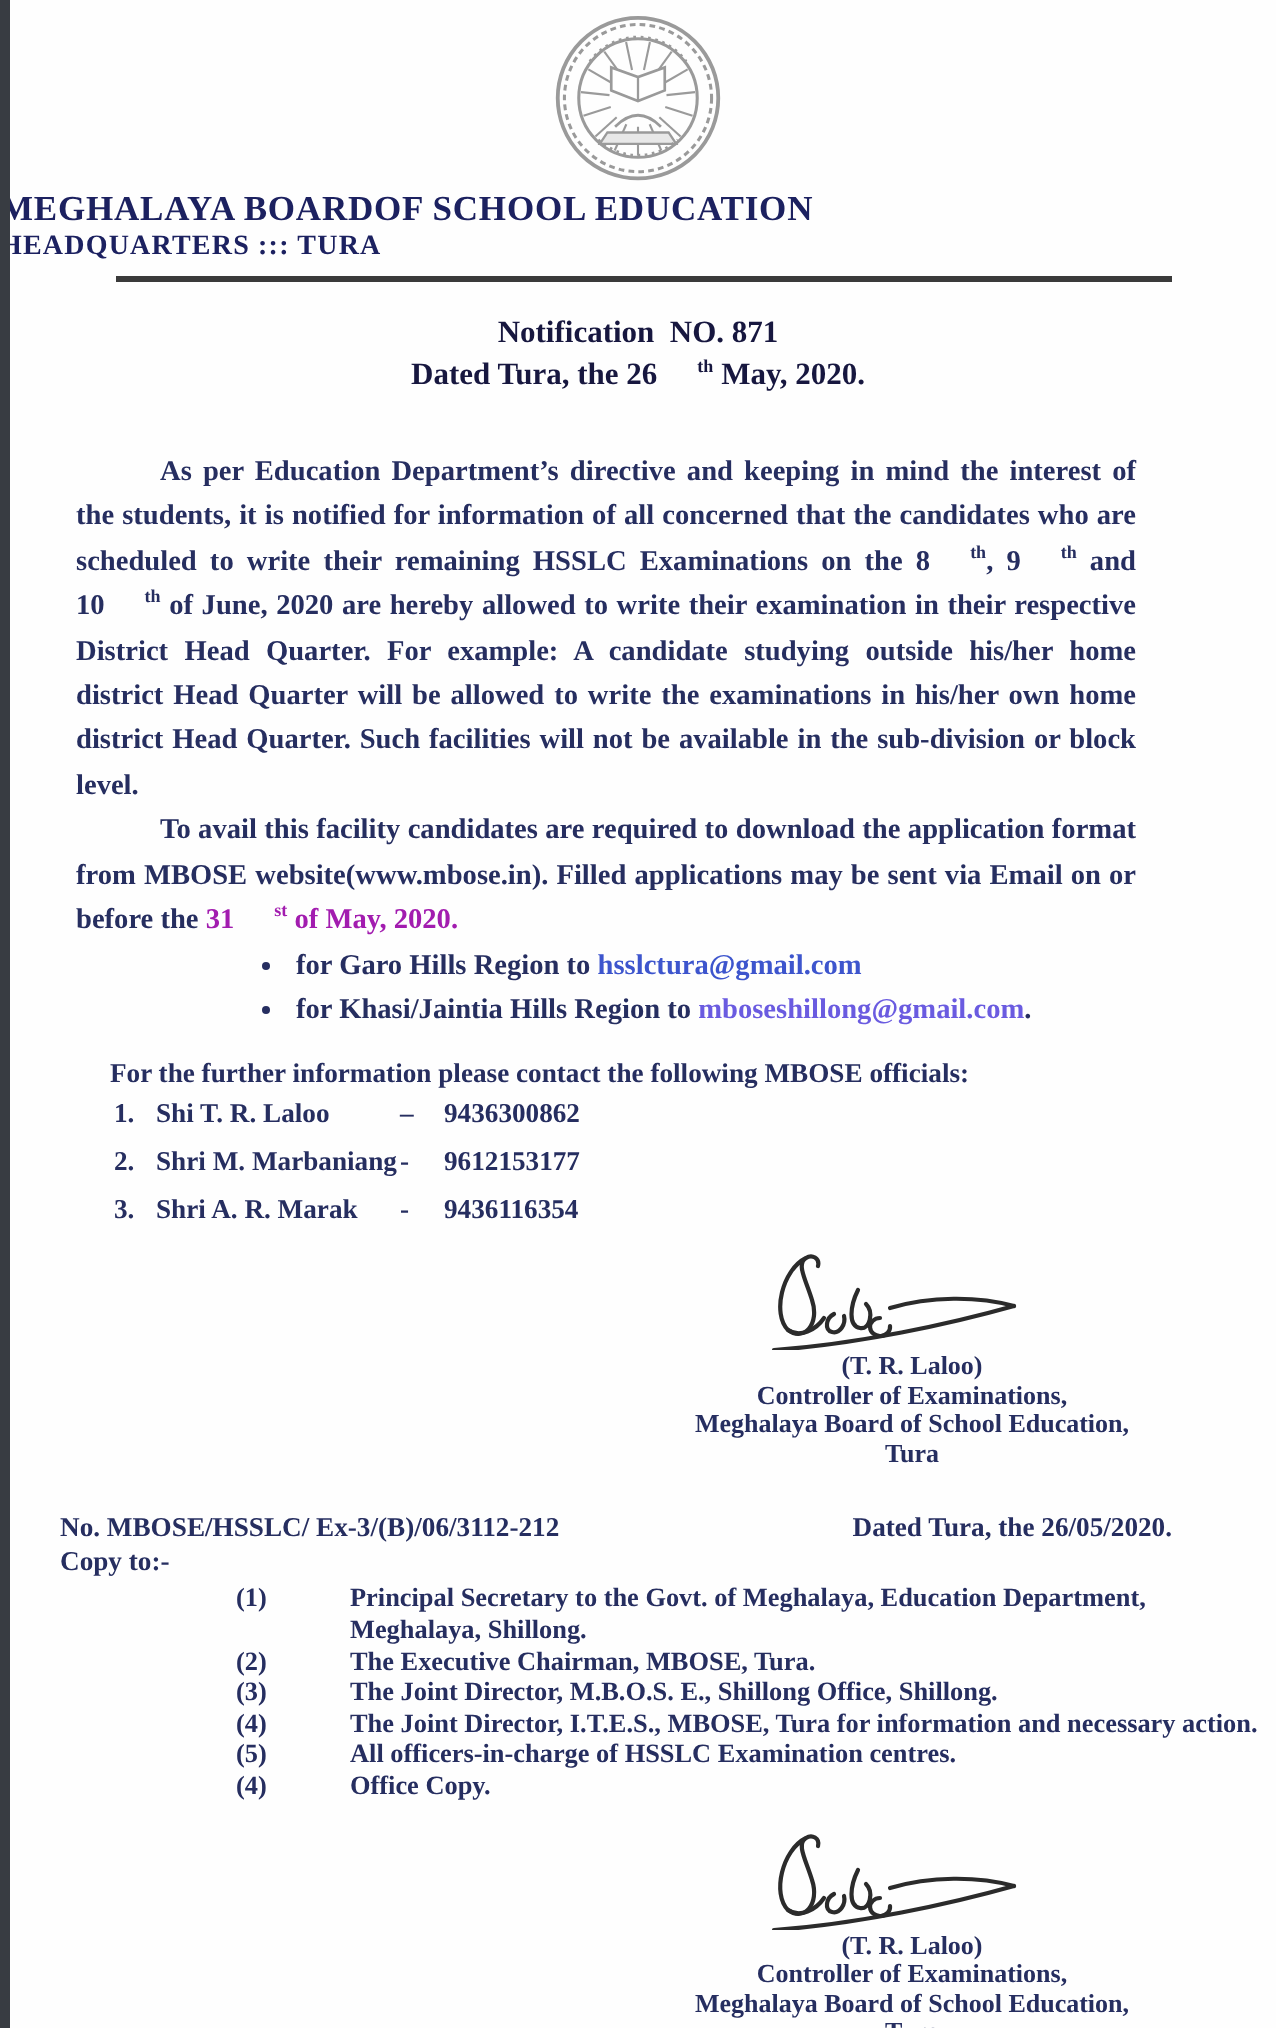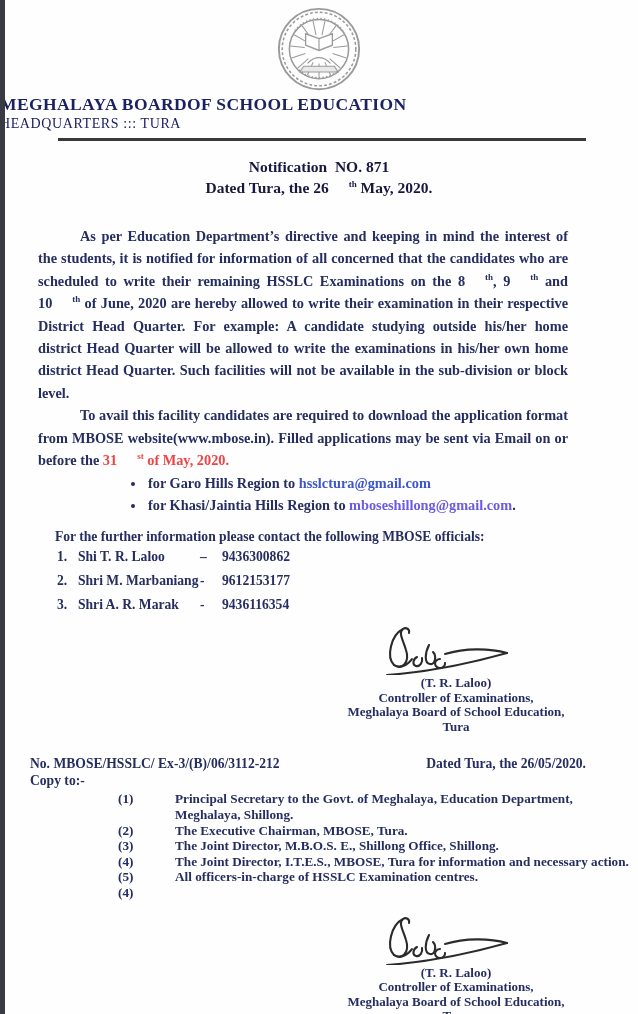--- a/index.html
+++ b/index.html
@@ -5,35 +5,35 @@
   * { margin:0; padding:0; box-sizing:border-box; }
   html,body { width:638px; height:1014px; background:#ffffff; }
   body { font-family:"Liberation Serif", serif; color:#252c63; overflow:hidden; }
   .page { position:relative; width:638px; height:1014px; background:#fefefe; }
   .left-strip { position:absolute; left:0; top:0; width:5px; height:1014px; background:#383c42; }
 
   
   .header { text-align:left; padding-top:7px; }
   .logo-wrap { width:88px; height:86px; margin:0 auto; }
   .org-name { font-size:17.5px; font-weight:bold; color:#1c2160; letter-spacing:.4px; margin-top:1px; }
-  .org-sub { font-size:14px; font-weight:normal; color:#1c2160; letter-spacing:.6px; margin-top:1px; }
+  .org-sub { font-size:14px; font-weight:bold; color:#1c2160; letter-spacing:.6px; margin-top:1px; }
   .header-rule { border:none; border-top:3px solid #3a3a3a; margin:6px 52px 0 58px; }
 
   .notif-title { text-align:center; margin-top:17px; font-size:15.5px; font-weight:bold;
                  color:#17173f; white-space:pre-wrap; }
   .notif-date { text-align:center; margin-top:3px; font-size:15.5px; font-weight:bold; color:#17173f; }
 
   sup { font-size:9px; font-weight:bold; vertical-align:super; line-height:0;padding-left:20px; }
 
   
   .body-text { margin:28px 70px 0 38px; font-size:14.3px; font-weight:bold;
                line-height:22.4px; text-align:justify; color:#262e60; }
   .para { text-indent:42px; }
   .para + .para { margin-top:0; }
-  .deadline { color:#ef4444; }
+  .deadline { color:#a21caf; }
 
   .email-list { list-style:disc; margin:1px 0 0 108px; }
   .email-list li { padding-left:2px; margin-top:0; line-height:22px; font-size:14.3px; }
   .email { text-decoration:none; font-weight:bold; cursor:pointer; }
   .email-1 { color:#3d55cd; }
   .email-2 { color:#6a5be0; }
 
   
   .contacts { margin:13px 0 0 55px; font-size:13.6px; font-weight:bold; color:#262e60; }
   .contacts-heading { margin-bottom:4px; }
@@ -172,20 +172,21 @@
     <div class="copy-row">
       <span>(4)</span>
       <span>The Joint Director, I.T.E.S., MBOSE, Tura for information and necessary action.</span>
     </div>
     <div class="copy-row">
       <span>(5)</span>
       <span>All officers-in-charge of HSSLC Examination centres.</span>
     </div>
     <div class="copy-row">
       <span>(4)</span>
+      <span>Office Copy.</span>
     </div>
   </div>
 
   <div class="sign-block second">
     <svg class="sign-img" width="170" height="52" viewBox="0 0 170 52">
       <g stroke="#2b2b2b" stroke-width="2.1" fill="none" stroke-linecap="round">
         <path d="M46,6 C34,12 29,34 37,42 C45,48 53,39 49,27 C46,17 41,9 46,6 C49,4 53,6 52,10"></path>
         <path d="M37,42 C43,46 51,42 55,36"></path>
         <path d="M60,34 c-4,2 -5,8 -1,9 c4,1 7,-4 6,-8"></path>
         <path d="M72,22 C68,30 67,40 73,41 C78,42 80,33 76,29"></path>

